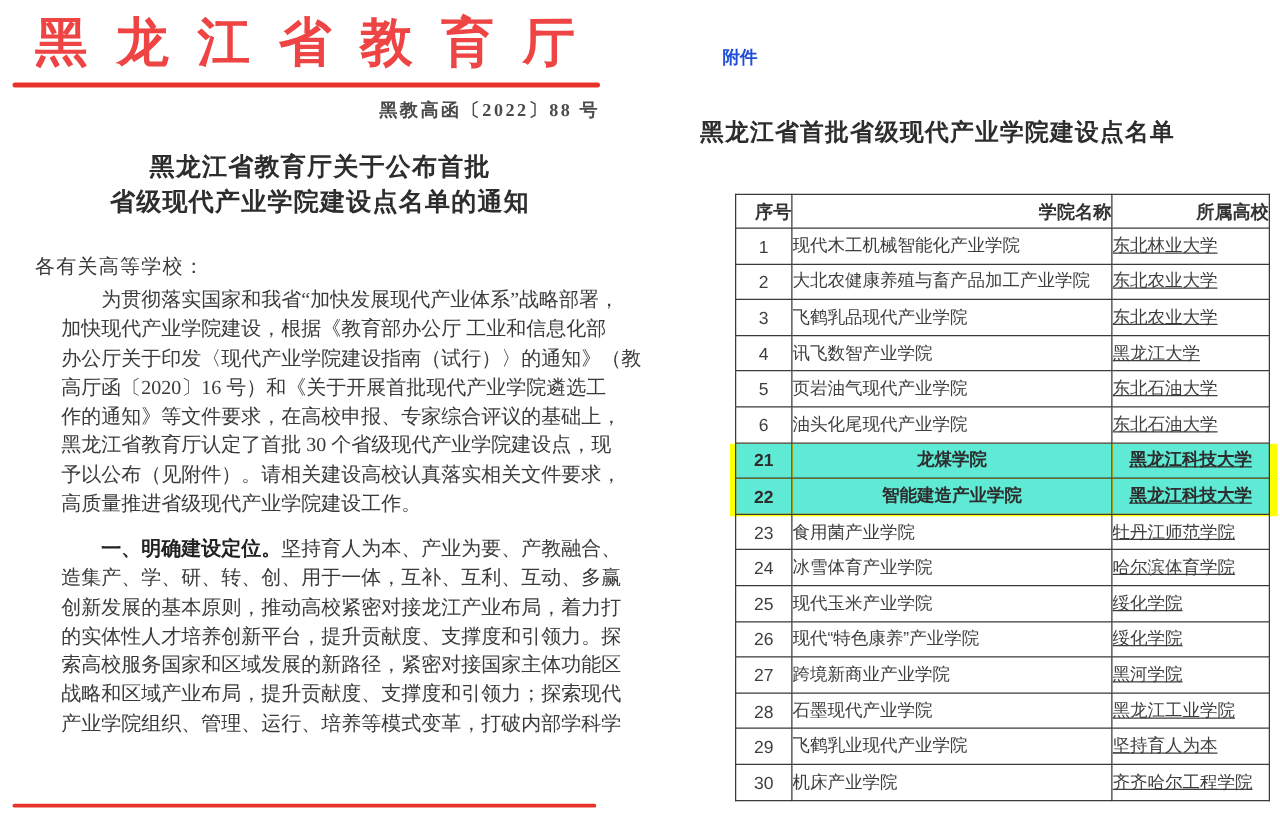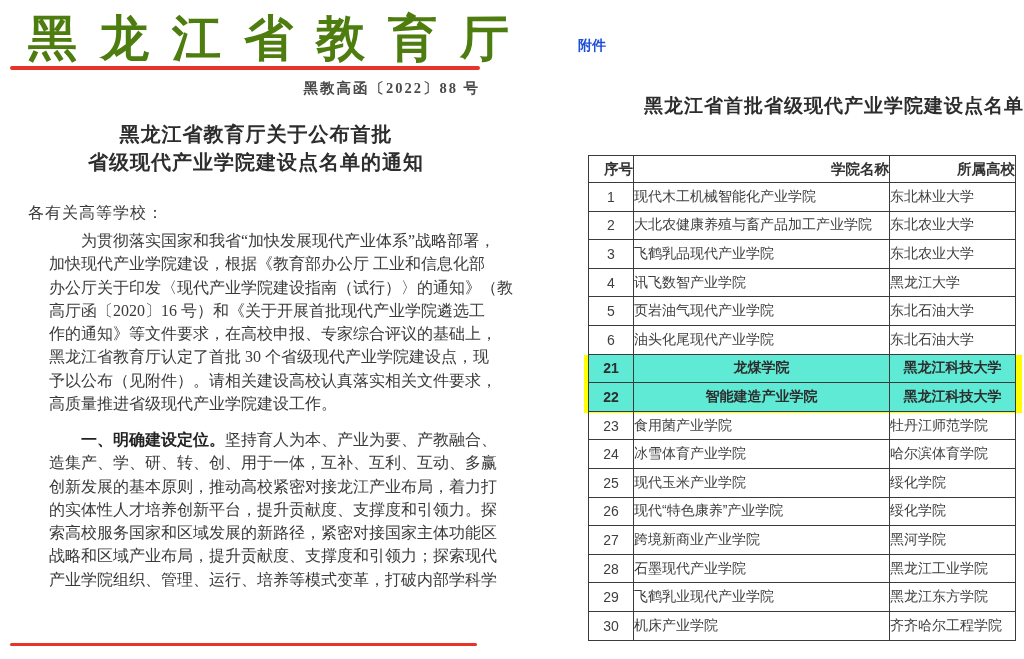--- a/index.html
+++ b/index.html
@@ -1,56 +1,56 @@
 <!DOCTYPE html>
 <html><head>
 <meta charset="utf-8">
 <style>
   html,body{margin:0;padding:0;background:#fff;}
   #stage{position:relative;width:1024px;height:659px;background:#ffffff;overflow:hidden;
          font-family:"Liberation Serif", serif;color:#3a3a3a;}
 
   
-  .agency{position:absolute;left:28px;top:6px;width:460px;font-size:49px;font-weight:bold;
-          color:#4d7c0f;letter-spacing:23px;white-space:nowrap;}
+  .agency{position:absolute;left:28px;top:6px;width:460px;font-size:42px;font-weight:bold;
+          color:#ef4444;letter-spacing:23px;white-space:nowrap;}
   .red-rule-top{position:absolute;left:10px;top:66px;width:470px;height:4px;background:#e8332a;border-radius:2px;}
   .doc-no{position:absolute;left:28px;top:79px;width:452px;text-align:right;font-size:14.5px;
           color:#4a4a4a;font-weight:bold;letter-spacing:2px;}
   .notice-title{position:absolute;left:0;top:120px;width:512px;text-align:center;font-size:20px;
           font-weight:bold;color:#2d2d2d;line-height:28px;letter-spacing:1px;}
   .salutation{position:absolute;left:28px;top:203px;font-size:16px;color:#3a3a3a;letter-spacing:1px;}
   .para{position:absolute;left:28px;width:453px;font-size:16px;color:#3a3a3a;}
   .para1{top:229px;}
   .para2{top:428px;}
   .jline{height:23.3px;line-height:23.3px;text-align:justify;text-align-last:justify;white-space:nowrap;
          text-justify:inter-character;margin-left:21px;}
   .jline.last{text-align-last:left;}
   .indent{text-indent:2em;}
   .bold-lead{font-weight:bold;color:#222;}
   .red-rule-bottom{position:absolute;left:10px;top:643px;width:467px;height:3px;background:#e8332a;border-radius:2px;}
 
   
   .attach-label{position:absolute;left:578px;top:37px;font-size:14px;font-weight:bold;color:#1d4ed8;}
-  .attach-title{position:absolute;left:560px;top:93px;width:464px;text-align:right;font-size:19px;
+  .attach-title{position:absolute;left:560px;top:93px;width:464px;text-align:left;font-size:19px;
           font-weight:bold;color:#2d2d2d;letter-spacing:1px;}
   .hl-strip{position:absolute;left:584px;width:438px;height:29px;background:#ffff00;z-index:0;}
   .hl-strip.s1{top:355px;}
   .hl-strip.s2{top:384px;}
   table.roster{position:absolute;left:588px;top:155px;width:427px;border-collapse:collapse;
           table-layout:fixed;z-index:1;font-family:"Liberation Sans", sans-serif;}
   table.roster col.c-no{width:45px;}
   table.roster col.c-college{width:256px;}
   table.roster col.c-univ{width:126px;}
   table.roster th,table.roster td{border:1.5px solid #3a3a3a;font-size:14px;color:#3e3e3e;
           overflow:hidden;white-space:nowrap;padding:0;}
   table.roster th{height:26px;font-weight:bold;text-align:right;font-size:14.5px;color:#333;}
   table.roster td{height:27.6px;}
   td.cell-no{text-align:center;}
   td.cell-college{padding-left:10px;text-align:left;}
-  td.cell-univ{padding-left:8px;text-align:left;}
+  td.cell-univ{padding-left:8px;text-align:left;text-decoration:underline;}
   tr.hl td{background:#5eead4;font-weight:bold;color:#2e2e2e;text-align:center;}
 </style>
 </head>
 <body>
 
 <div id="stage">
 
   <div>
     <div class="agency">黑龙江省教育厅</div>
     <div class="red-rule-top"></div>
@@ -176,21 +176,21 @@
           <td class="cell-univ">黑河学院</td>
         </tr>
         <tr>
           <td class="cell-no">28</td>
           <td class="cell-college">石墨现代产业学院</td>
           <td class="cell-univ">黑龙江工业学院</td>
         </tr>
         <tr>
           <td class="cell-no">29</td>
           <td class="cell-college">飞鹤乳业现代产业学院</td>
-          <td class="cell-univ">黑龙江东方学院</td>
+          <td class="cell-univ">坚持育人为本</td>
         </tr>
         <tr>
           <td class="cell-no">30</td>
           <td class="cell-college">机床产业学院</td>
           <td class="cell-univ">齐齐哈尔工程学院</td>
         </tr>
       </tbody>
     </table>
   </div>
 

